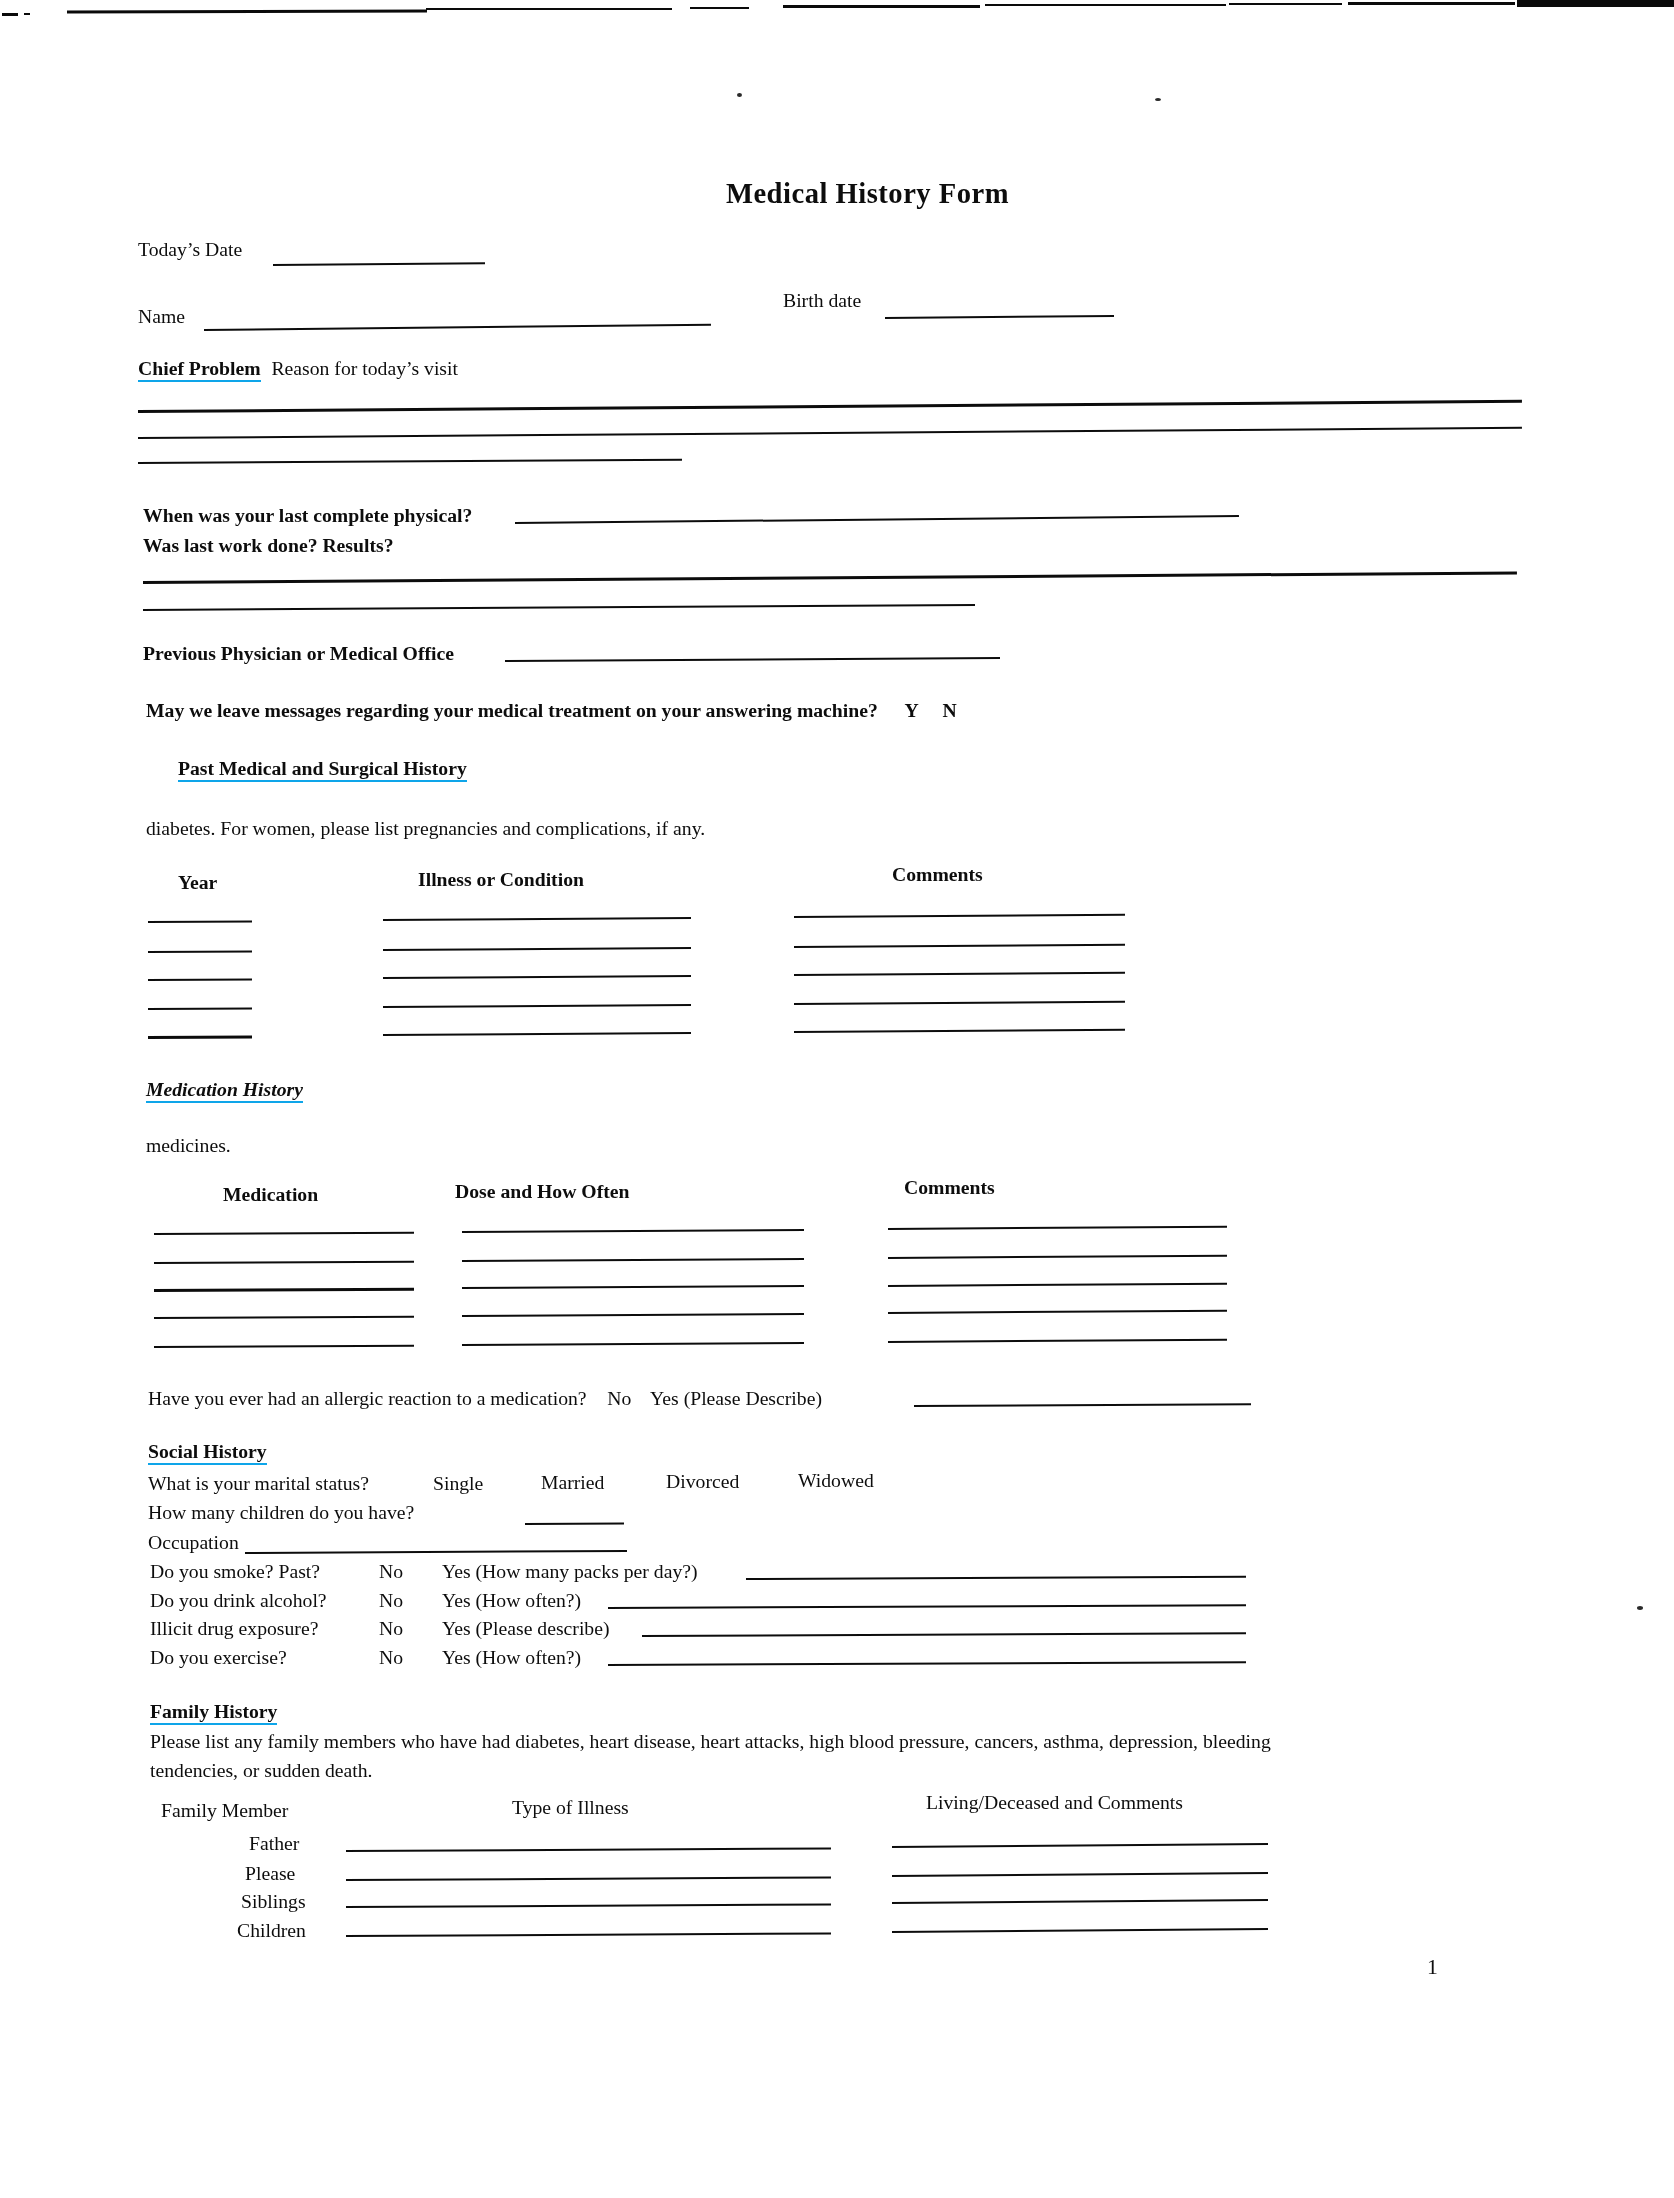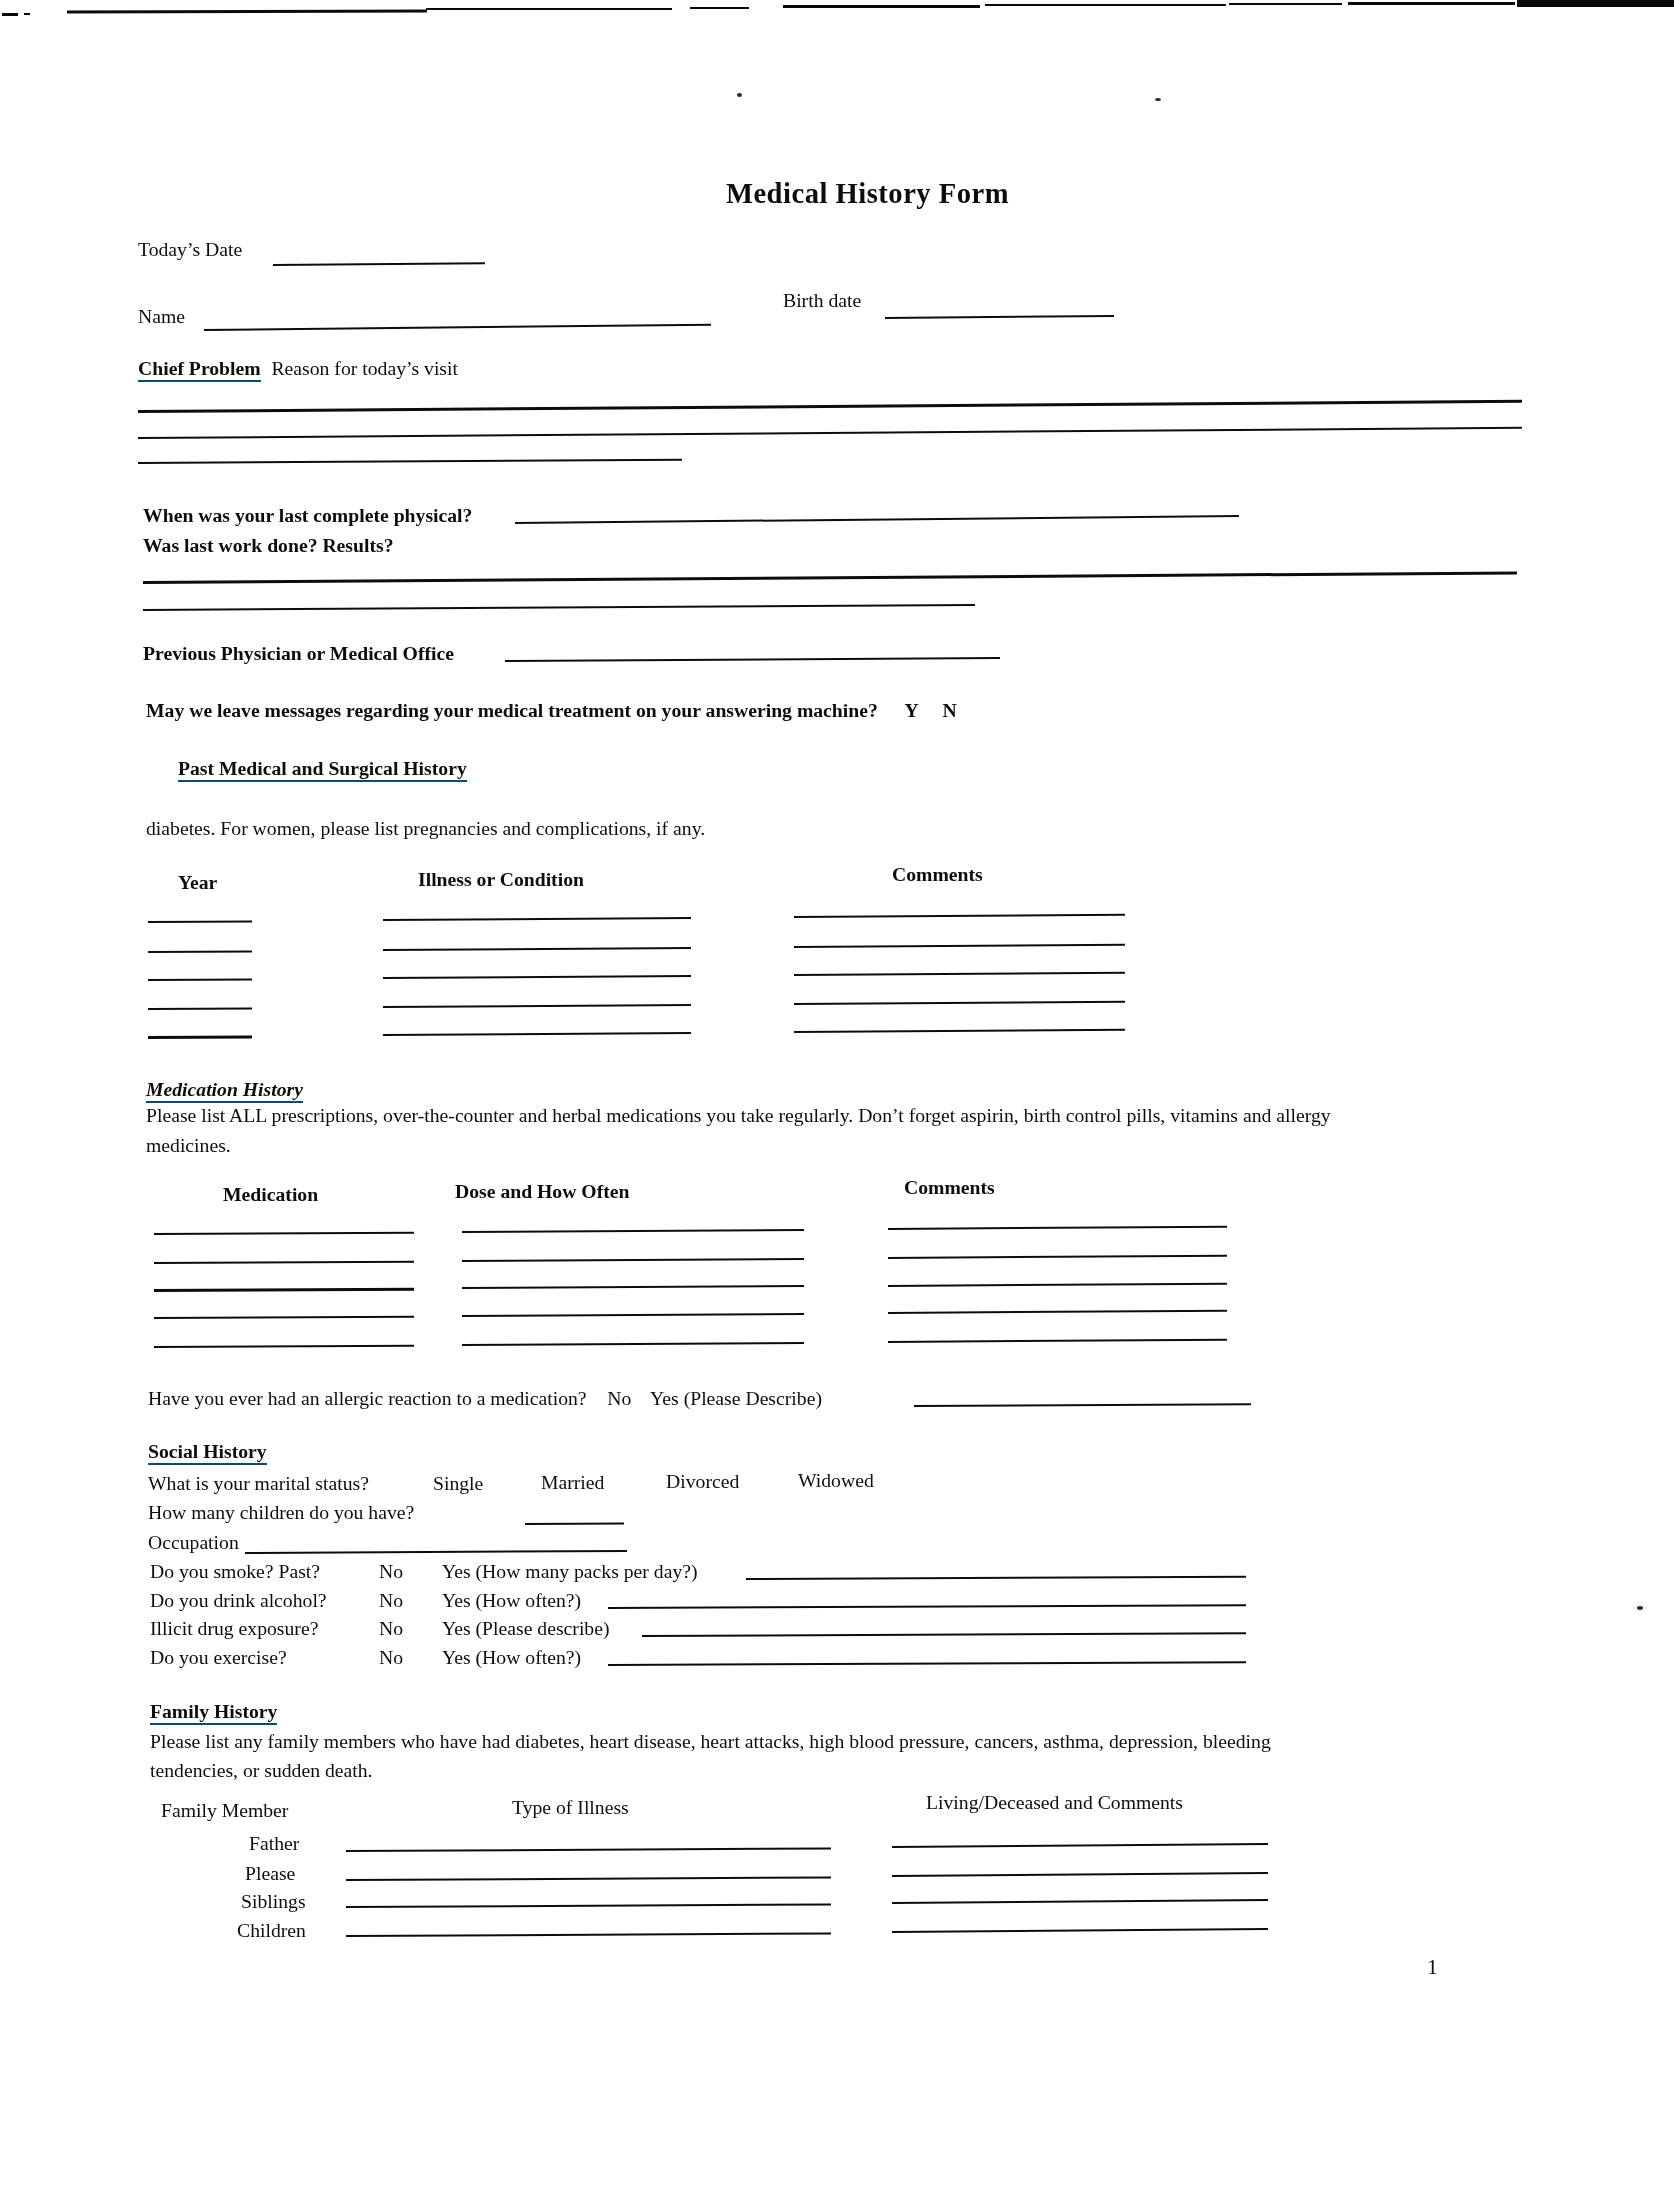--- a/index.html
+++ b/index.html
@@ -1,20 +1,20 @@
 <!DOCTYPE html>
 <html><head>
 <meta charset="utf-8">
 <style>
   html,body{margin:0;padding:0;background:#fff;}
   .page{position:relative;width:1675px;height:2199px;background:#fff;overflow:hidden;
         font-family:"Liberation Serif","DejaVu Serif",serif;color:#0d0d0d;}
   .t{position:absolute;white-space:nowrap;font-size:19.7px;line-height:1.2;}
   .b{font-weight:bold;}
-  .u{border-bottom:2px solid #0c4a6e;padding-bottom:1px;}
+  .u{border-bottom:2px solid #0ea5e9;padding-bottom:1px;}
   .title{font-size:28.6px;font-weight:bold;text-align:center;letter-spacing:0.5px;}
   .ln{position:absolute;height:2px;background:#0c0c0c;transform-origin:left center;}
   .ln3{height:3px;}
   .hdr{font-weight:bold;}
   .art{position:absolute;background:#0a0a0a;}
   .dot{position:absolute;background:#2a2a2a;border-radius:50%;}
   .pgnum{font-size:21.7px;}
 </style>
 </head>
 <body>
@@ -89,21 +89,20 @@
   <div class="ln" style="left:148px;top:1008px;width:104px;transform:rotate(-0.3deg);"></div>
   <div class="ln" style="left:383px;top:1006px;width:308px;transform:rotate(-0.35deg);"></div>
   <div class="ln" style="left:794px;top:1003px;width:331px;transform:rotate(-0.4deg);"></div>
   <div class="ln ln3" style="left:148px;top:1036px;width:104px;transform:rotate(-0.3deg);"></div>
   <div class="ln" style="left:383px;top:1034px;width:308px;transform:rotate(-0.35deg);"></div>
   <div class="ln" style="left:794px;top:1031px;width:331px;transform:rotate(-0.4deg);"></div>
 
   <div class="t b" style="left:146px;top:1078px;font-style:italic;">
     <span class="u">Medication History</span>
   </div>
-  <div class="t" style="left:146px;top:1104px;">Please list ALL prescriptions, over-the-counter and herbal medications you take regularly.  Don’t forget aspirin, birth control pills, vitamins and allergy</div>
   <div class="t" style="left:146px;top:1134px;">medicines.</div>
 
   <div class="t hdr" style="left:223px;top:1183px;">Medication</div>
   <div class="t hdr" style="left:455px;top:1180px;">Dose and How Often</div>
   <div class="t hdr" style="left:904px;top:1176px;">Comments</div>
 
   <div class="ln" style="left:154px;top:1233px;width:260px;transform:rotate(-0.3deg);"></div>
   <div class="ln" style="left:462px;top:1231px;width:342px;transform:rotate(-0.35deg);"></div>
   <div class="ln" style="left:888px;top:1228px;width:339px;transform:rotate(-0.4deg);"></div>
   <div class="ln" style="left:154px;top:1262px;width:260px;transform:rotate(-0.3deg);"></div>

